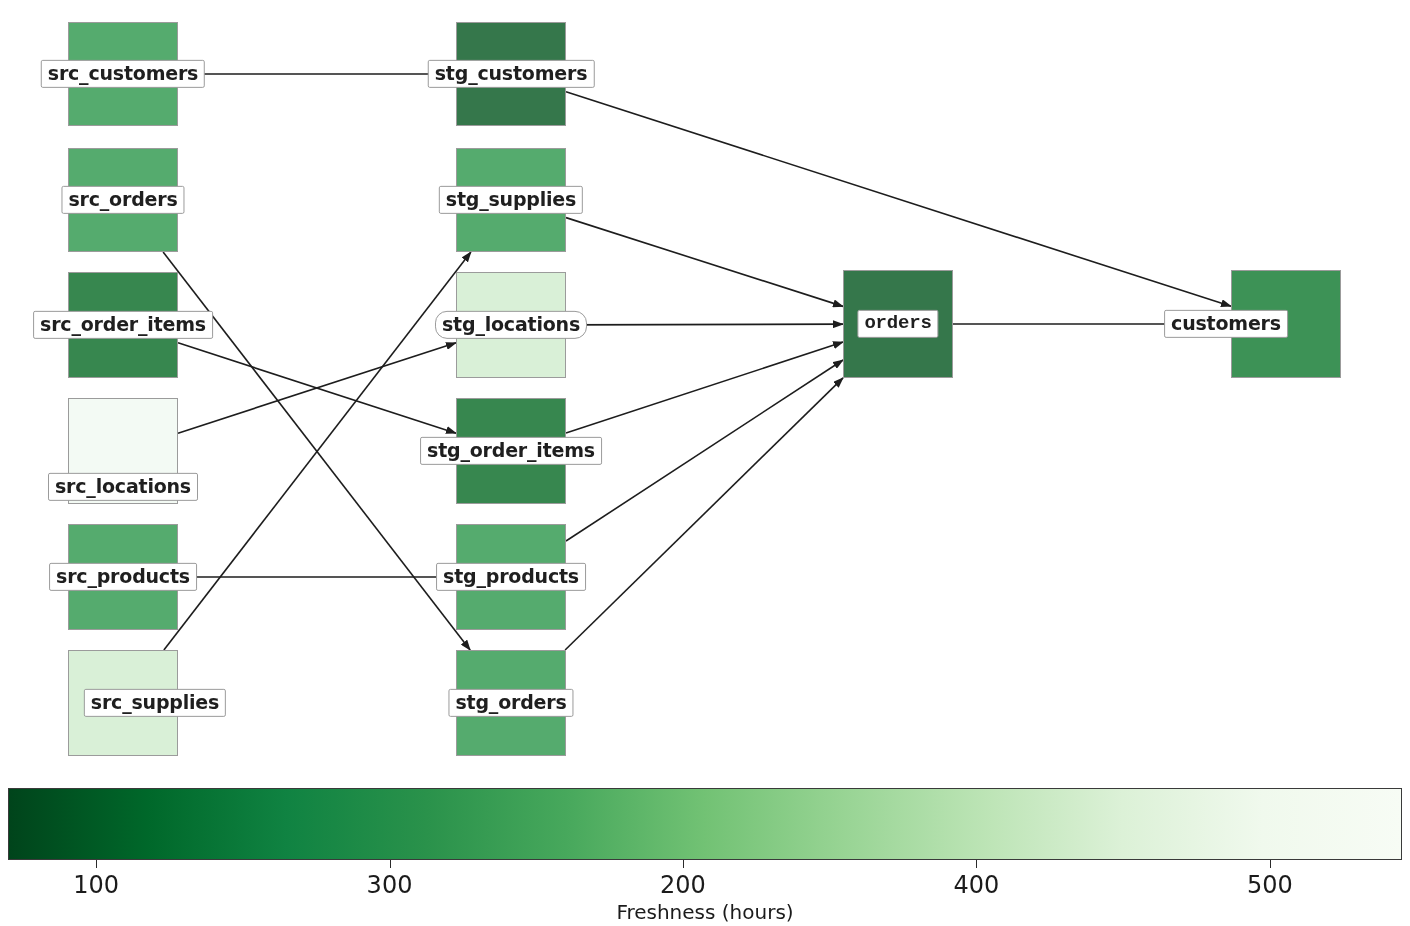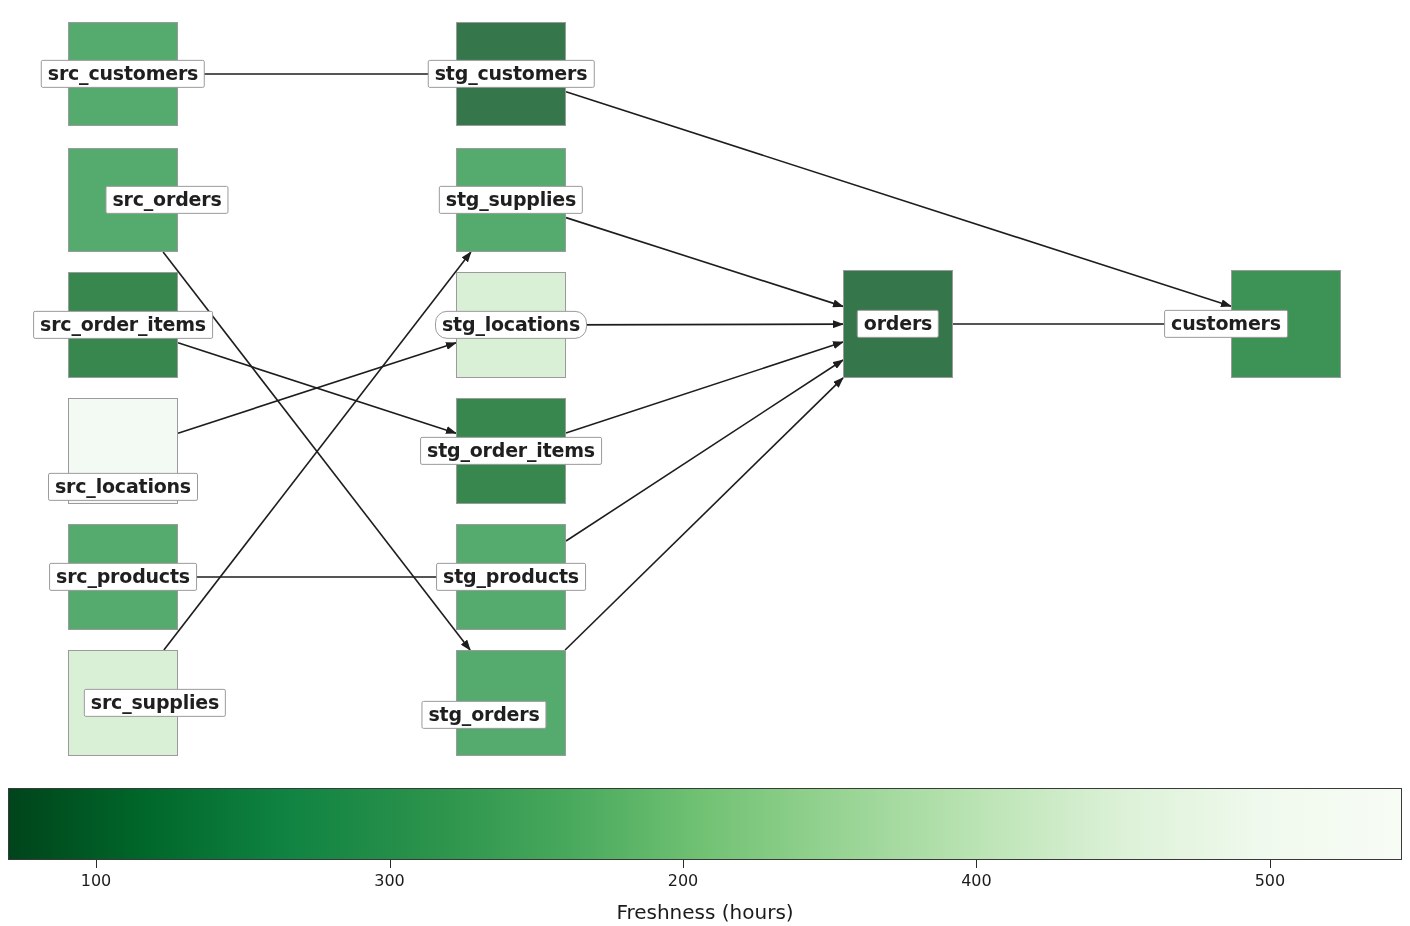--- a/index.html
+++ b/index.html
@@ -82,21 +82,21 @@
     top: 0;
     width: 1px;
     height: 8px;
     background: #2b2b2b;
   }
   .cb-ticklabel {
     position: absolute;
     top: 11px;
     transform: translateX(-50%);
     font-family: "DejaVu Sans", sans-serif;
-    font-size: 16px;
+    font-size: 24px;
     color: #1b1b1b;
     white-space: nowrap;
   }
   #cbar-title {
     position: absolute;
     top: 116px;
     left: 0;
     width: 1410px;
     text-align: center;
     font-family: "DejaVu Sans", sans-serif;
@@ -129,43 +129,43 @@
           <line x1="566" y1="432.95090439276487" x2="843" y2="342.04909560723513" stroke="#1d1d1d" stroke-width="1.6" marker-end="url(#arrowhead)"></line>
           <line x1="566" y1="541.0439276485788" x2="843" y2="359.9560723514212" stroke="#1d1d1d" stroke-width="1.6" marker-end="url(#arrowhead)"></line>
           <line x1="565.1187335092349" y1="650" x2="843" y2="377.8630490956072" stroke="#1d1d1d" stroke-width="1.6" marker-end="url(#arrowhead)"></line>
           <line x1="953" y1="324" x2="1231" y2="324" stroke="#1d1d1d" stroke-width="1.6" marker-end="url(#arrowhead)"></line>
         </g>
     </svg>
     <div id="node-group">
         <div class="node" style="left: 68px; top: 22px; width: 110px; height: 104px; background: rgb(85, 171, 110);"></div>
         <div class="node-label" style="left: 123px; top: 74px;">src_customers</div>
         <div class="node" style="left: 68px; top: 148px; width: 110px; height: 104px; background: rgb(85, 171, 110);"></div>
-        <div class="node-label" style="left: 123px; top: 200px; margin-left: 44px;">src_orders</div>
+        <div class="node-label" style="left: 123px; top: 200px;">src_orders</div>
         <div class="node" style="left: 68px; top: 272px; width: 110px; height: 106px; background: rgb(55, 135, 79);"></div>
         <div class="node-label" style="left: 123px; top: 325px; text-align: right;">src_order_items</div>
         <div class="node" style="left: 68px; top: 398px; width: 110px; height: 106px; background: rgb(243, 250, 244);"></div>
         <div class="node-label" style="left: 123px; top: 451px; margin-top: 36px;">src_locations</div>
         <div class="node" style="left: 68px; top: 524px; width: 110px; height: 106px; background: rgb(85, 171, 110);"></div>
         <div class="node-label" style="left: 123px; top: 577px;">src_products</div>
         <div class="node" style="left: 68px; top: 650px; width: 110px; height: 106px; background: rgb(217, 240, 215);"></div>
         <div class="node-label" style="left: 123px; top: 703px; margin-left: 32px;">src_supplies</div>
         <div class="node" style="left: 456px; top: 22px; width: 110px; height: 104px; background: rgb(53, 119, 75);"></div>
         <div class="node-label" style="left: 511px; top: 74px;">stg_customers</div>
         <div class="node" style="left: 456px; top: 148px; width: 110px; height: 104px; background: rgb(85, 171, 110);"></div>
         <div class="node-label" style="left: 511px; top: 200px;">stg_supplies</div>
         <div class="node" style="left: 456px; top: 272px; width: 110px; height: 106px; background: rgb(217, 240, 215);"></div>
         <div class="node-label" style="left: 511px; top: 325px; border-radius: 12px;">stg_locations</div>
         <div class="node" style="left: 456px; top: 398px; width: 110px; height: 106px; background: rgb(55, 135, 79);"></div>
         <div class="node-label" style="left: 511px; top: 451px;">stg_order_items</div>
         <div class="node" style="left: 456px; top: 524px; width: 110px; height: 106px; background: rgb(85, 171, 110);"></div>
         <div class="node-label" style="left: 511px; top: 577px;">stg_products</div>
         <div class="node" style="left: 456px; top: 650px; width: 110px; height: 106px; background: rgb(85, 171, 110);"></div>
-        <div class="node-label" style="left: 484px; top: 703px; margin-top: 12px;">stg_orders</div>
+        <div class="node-label" style="left: 511px; top: 703px;">stg_orders</div>
         <div class="node" style="left: 843px; top: 270px; width: 110px; height: 108px; background: rgb(53, 119, 75);"></div>
-        <div class="node-label" style="left: 898px; top: 324px;">orders</div>
+        <div class="node-label" style="left: 898px; top: 324px; font-family: Liberation Mono, monospace;">orders</div>
         <div class="node" style="left: 1231px; top: 270px; width: 110px; height: 108px; background: rgb(61, 146, 86);"></div>
         <div class="node-label" style="left: 1226px; top: 324px;">customers</div>
       </div>
   </div>
 
   <div id="colorbar-wrap">
     <div id="cbar" style="background: linear-gradient(to right, rgb(0, 68, 27), rgb(0, 104, 42), rgb(16, 131, 66), rgb(42, 146, 75), rgb(71, 168, 92), rgb(114, 194, 116), rgb(152, 212, 148), rgb(188, 228, 181), rgb(220, 241, 215), rgb(240, 249, 237), rgb(247, 252, 245));"></div>
     <div id="cbar-axis">
         <div class="cb-tick" style="left: 96.0421px;"></div>
         <div class="cb-ticklabel" style="left: 96.0421px;">100</div>

